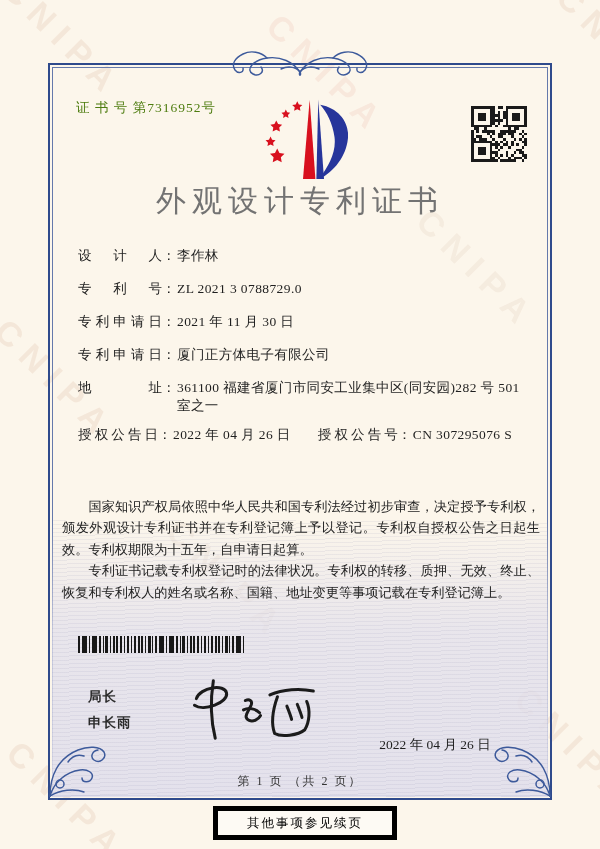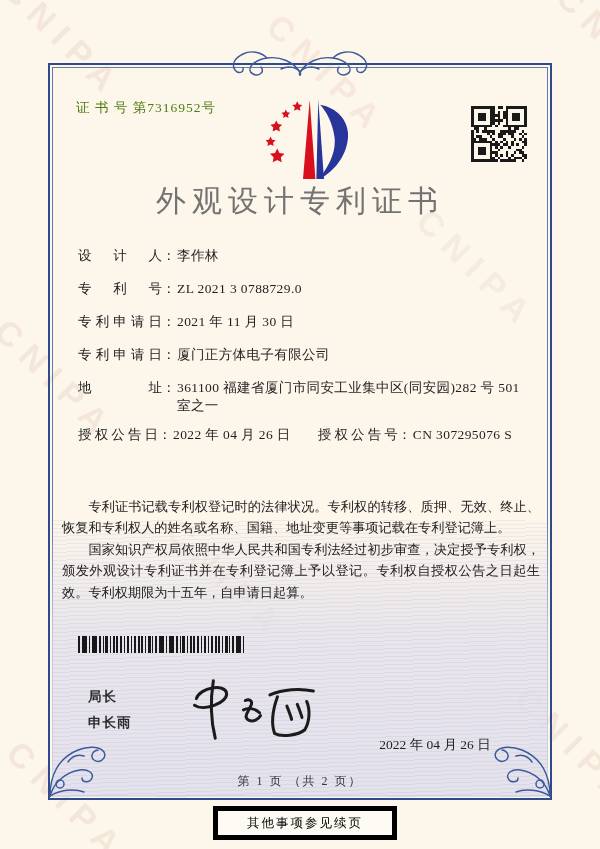--- a/index.html
+++ b/index.html
@@ -346,22 +346,22 @@
     <span class="jlabel" style="width:80px;">授权公告日</span>
       <span class="fcolon">：</span>
       <span class="fvalue">2022 年 04 月 26 日</span>
     <span class="jlabel g2" style="width:80px;">授权公告号</span>
       <span class="fcolon">：</span>
       <span class="fvalue">CN 307295076 S</span>
   </div>
 </div>
 
 <div class="abs paras">
+  <p>国家知识产权局依照中华人民共和国专利法经过初步审查，决定授予专利权，颁发外观设计专利证书并在专利登记簿上予以登记。专利权自授权公告之日起生效。专利权期限为十五年，自申请日起算。</p>
   <p>专利证书记载专利权登记时的法律状况。专利权的转移、质押、无效、终止、恢复和专利权人的姓名或名称、国籍、地址变更等事项记载在专利登记簿上。</p>
-  <p>国家知识产权局依照中华人民共和国专利法经过初步审查，决定授予专利权，颁发外观设计专利证书并在专利登记簿上予以登记。专利权自授权公告之日起生效。专利权期限为十五年，自申请日起算。</p>
 </div>
 
 <div class="abs barcode"></div>
 
 <div class="abs signer t">局长</div>
 <div class="abs signer n">申长雨</div>
 <div class="abs sig">
   <svg width="148" height="66" viewBox="0 0 150 70" fill="none" stroke="#1b1b1b" stroke-width="3.2" stroke-linecap="round" stroke-linejoin="round">
     <path d="M34,5 C31,24 31,46 36,66"></path>
     <path d="M16,24 C20,12 46,8 48,18 C50,28 24,38 14,31"></path>

